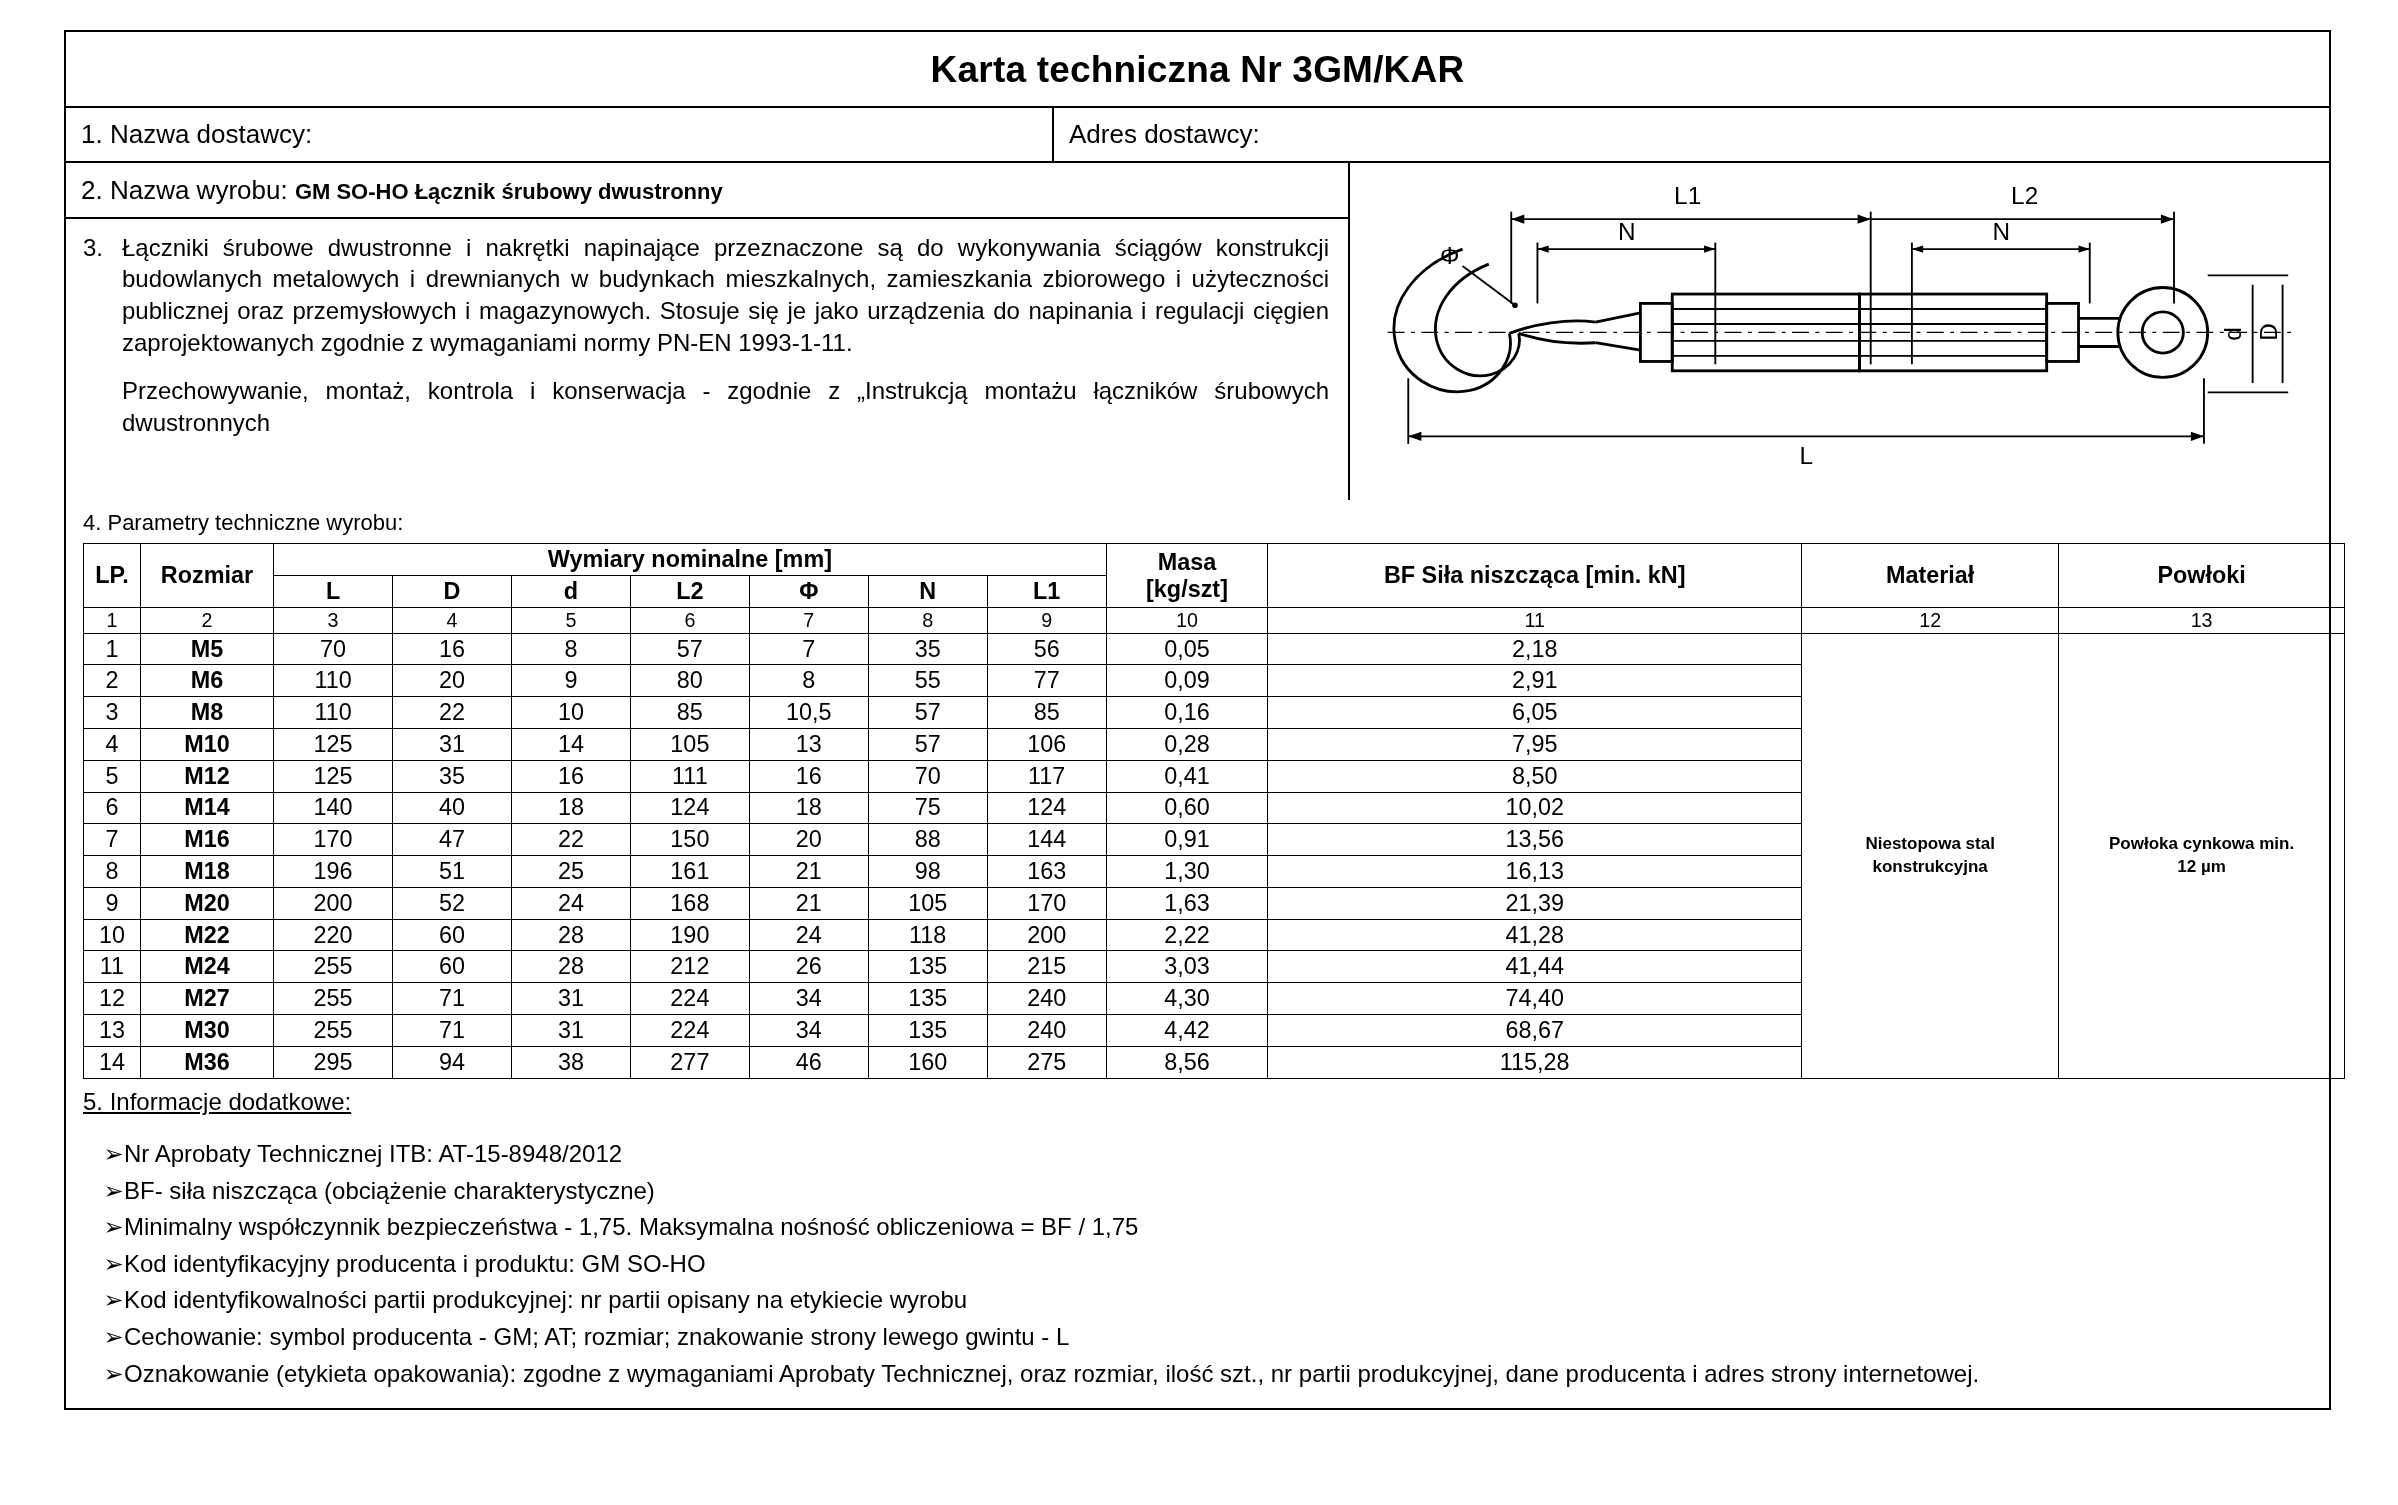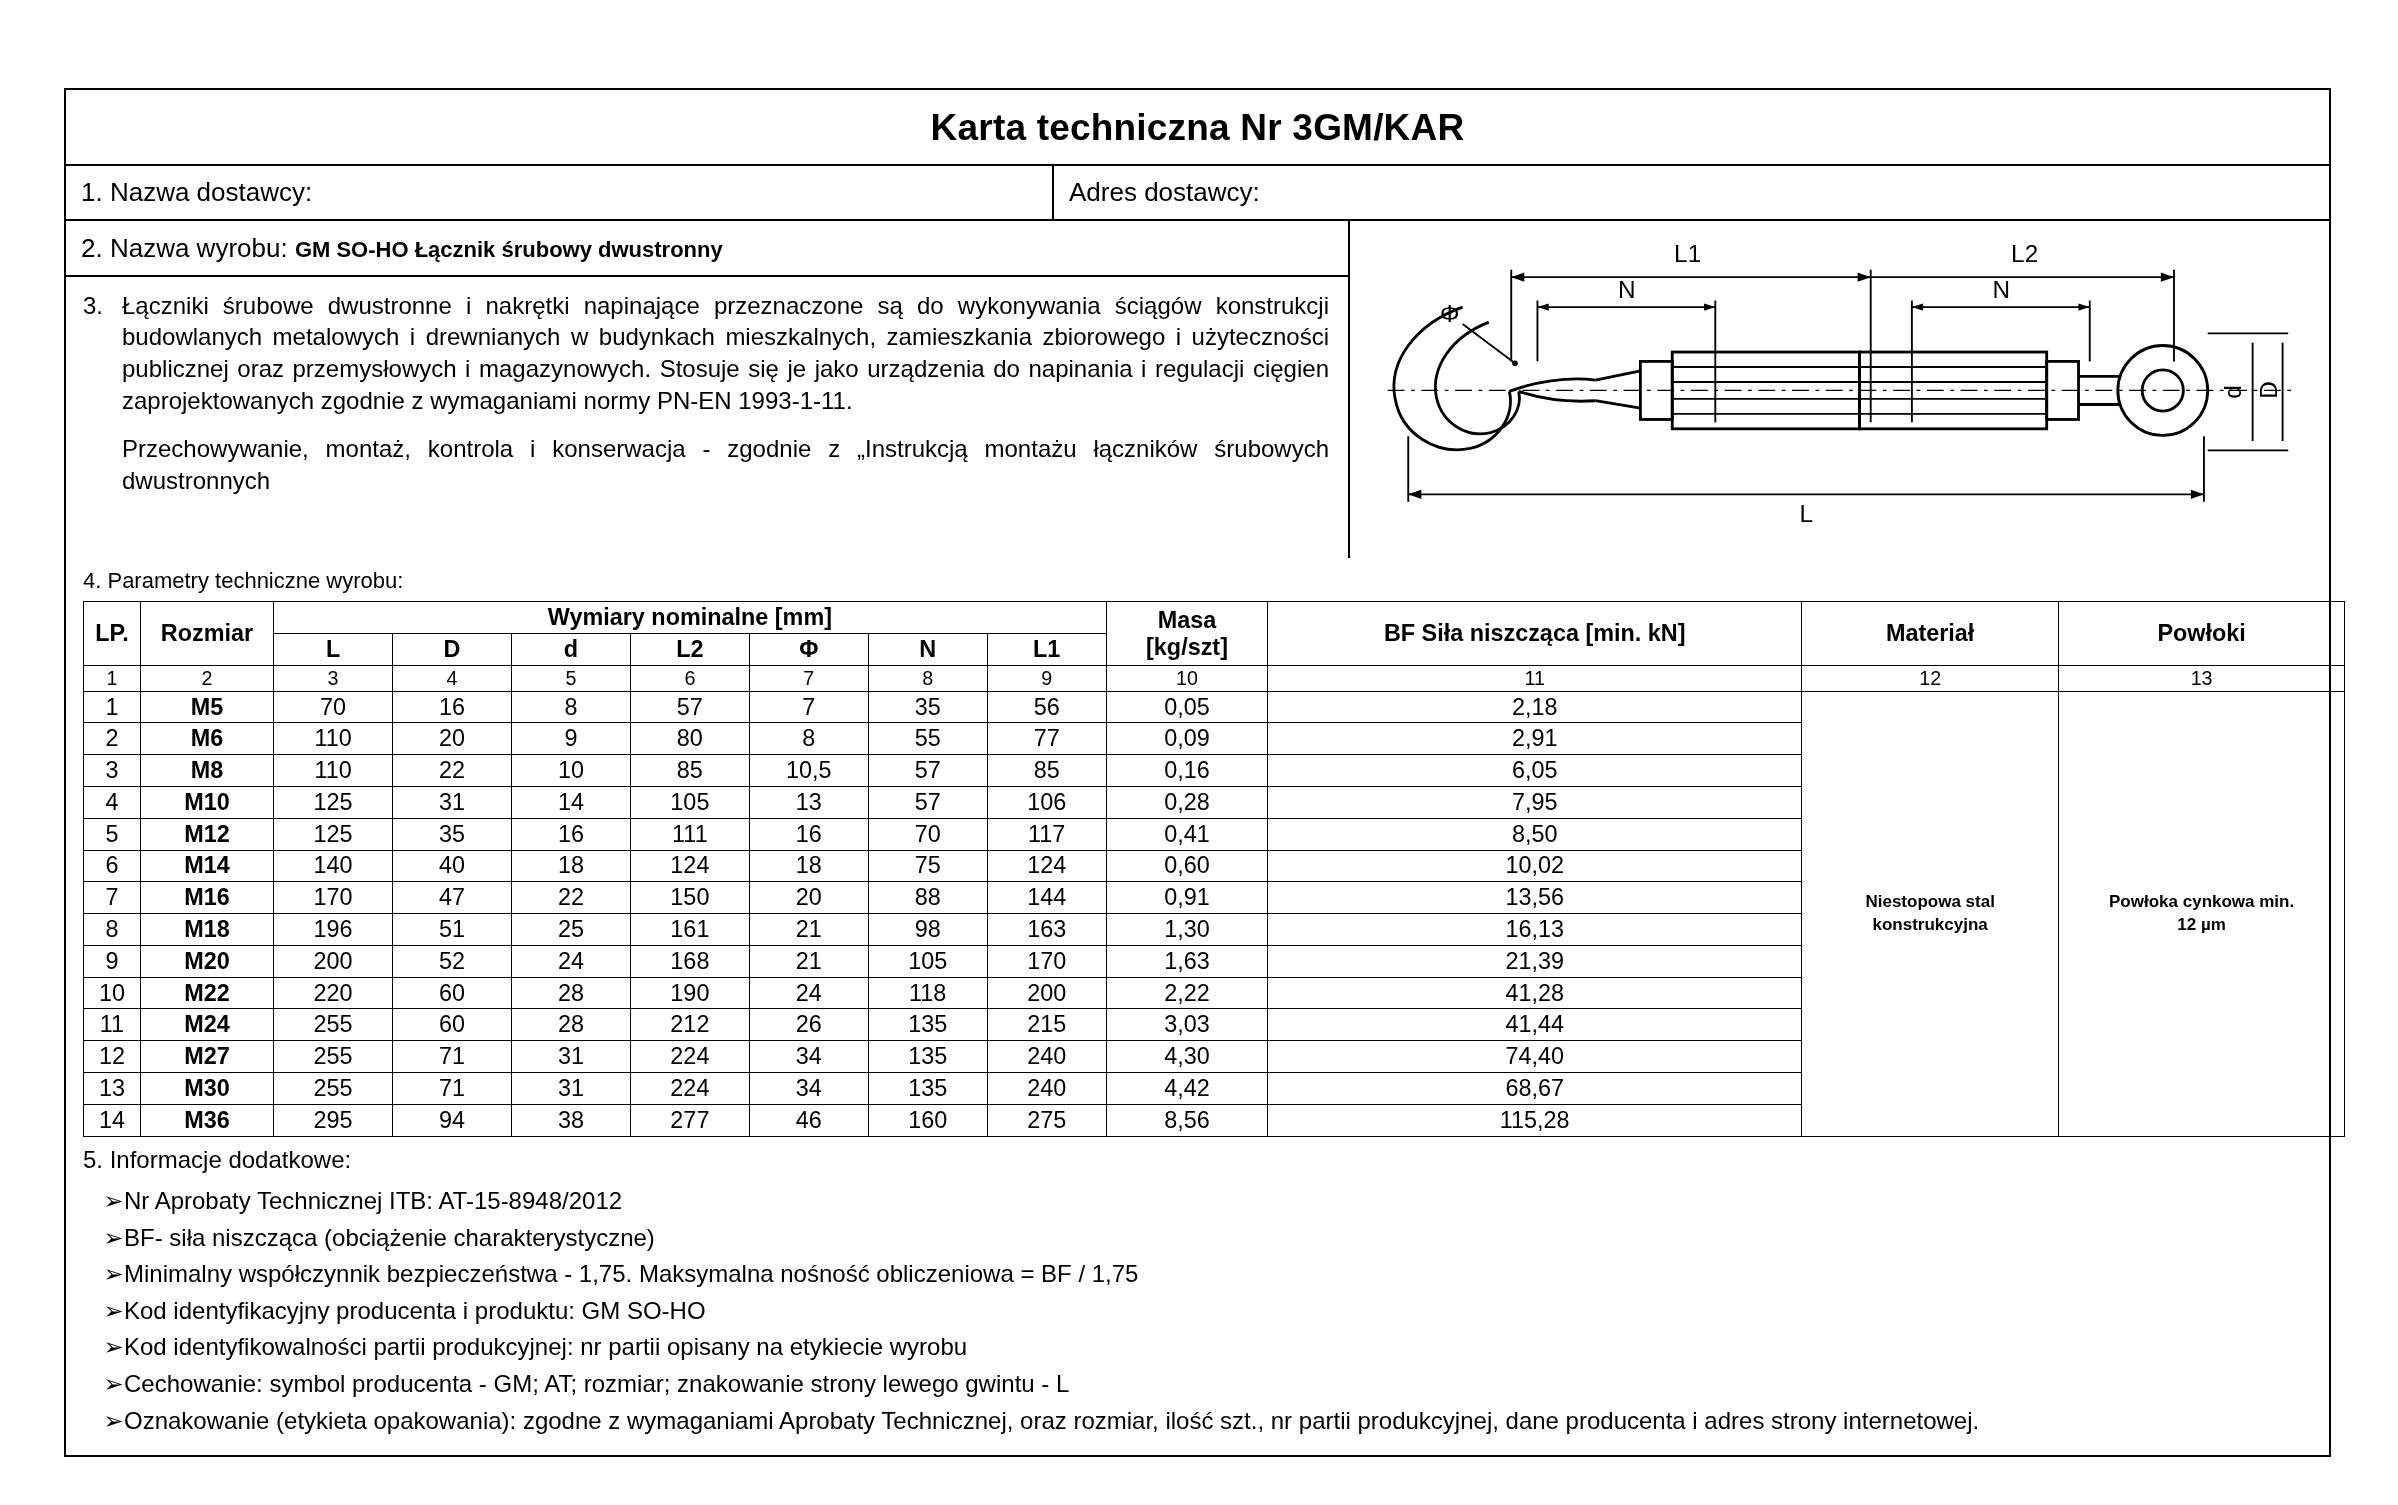--- a/index.html
+++ b/index.html
@@ -1,17 +1,17 @@
 <!DOCTYPE html>
 <html style="font-size:15px"><head>
 <meta charset="utf-8">
 <style>
   html,body{margin:0;padding:0;background:#fff;}
   body{width:2399px;height:1506px;font-family:"Liberation Sans",sans-serif;color:#000;}
-  .page{position:relative;width:2399px;height:1200px;box-sizing:border-box;padding:88px 64px 0 64px;}
+  .page{position:relative;width:2399px;height:1200px;box-sizing:border-box;padding:30px 64px 0 64px;}
   .sheet{border:2.8px solid #000;width:2267px;box-sizing:border-box;}
   .row{display:flex;}
   .title{
     text-align:center;font-weight:bold;font-size:37px;padding:17px 0 15px 0;
     border-bottom:2.8px solid #000;letter-spacing:0.2px;
   }
   .supplier{display:flex;border-bottom:2.8px solid #000;}
   .supplier .cell{padding:11.2px 15px;font-size:26px;}
   .supplier .left{width:988px;border-right:2.8px solid #000;box-sizing:border-box;}
   .supplier .right{flex:1;}
@@ -31,21 +31,21 @@
   .drawing{flex:1;position:relative;}
   .drawing svg{display:block;}
   .params-label{padding:9.4px 15px 7.5px 17px;font-size:22px;}
   table.tech{border-collapse:collapse;width:2262px;table-layout:fixed;margin:0 0 0 17px;}
   table.tech td,table.tech th{border:1.9px solid #000;text-align:center;font-size:23.4px;padding:1.9px 1.9px;}
   table.tech thead th{font-weight:bold;}
   table.tech .hdr-sub td{font-size:19.7px;font-weight:normal;padding:0.9px;}
   table.tech td.size{font-weight:bold;}
   table.tech td.vert{font-size:17px;line-height:1.3;font-weight:bold;}
   .notes{padding:9.4px 17px 13px 17px;font-size:24px;}
-  .notes .head{margin-bottom:12px;}
+  .notes .head{text-decoration:underline;margin-bottom:23px;}
   .notes ul{list-style:none;margin:0;padding:0;}
   .notes li{display:flex;margin:0 0 6.6px 0;line-height:1.25;}
   .notes li .bullet{width:41px;flex:none;padding-left:20.6px;box-sizing:border-box;}
   .notes li .txt{flex:1;}
   .tbl-wrap{padding-right:17px;}
 </style>
 </head>
 <body>
 
 <div class="page">

